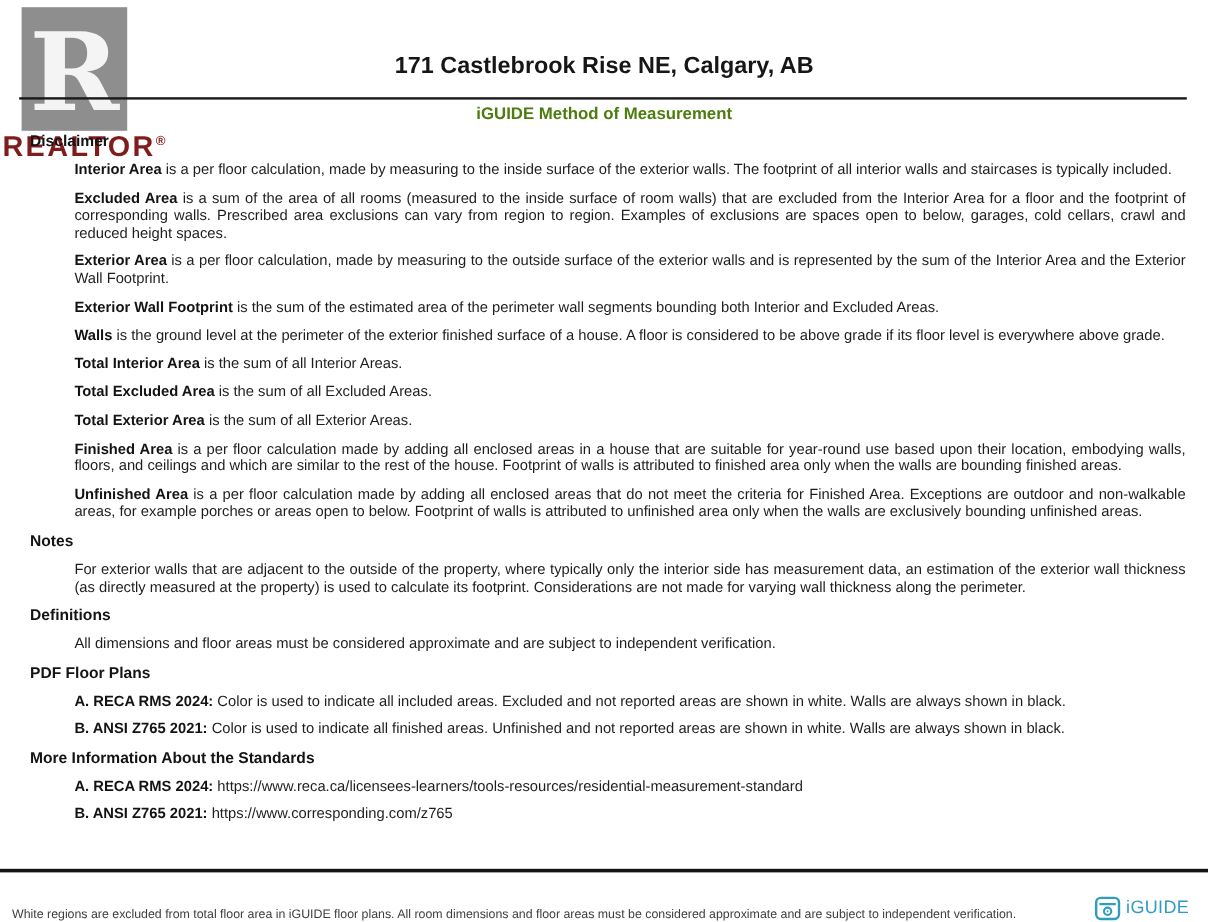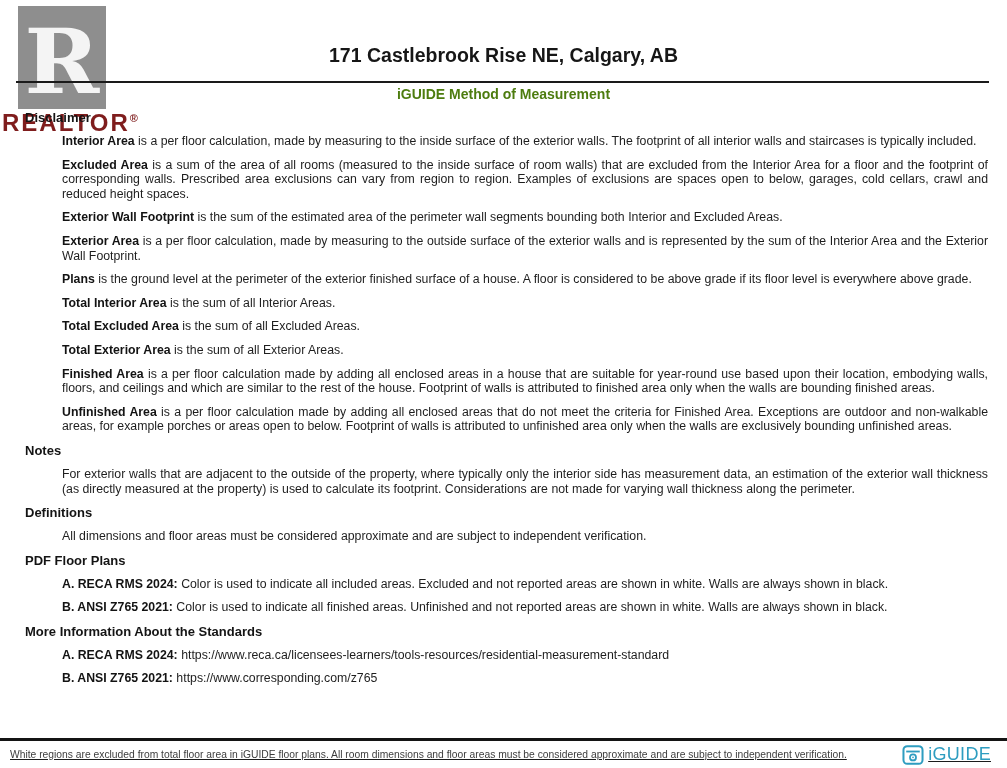--- a/index.html
+++ b/index.html
@@ -36,29 +36,29 @@
     font-size:13px; font-weight:bold; margin:0 0 9px 25px; color:#141414;
   }
   .def {
     font-size:12.3px; line-height:14.6px; margin:0 19px 9px 62px;
     text-align:justify; color:#1e1e1e;
   }
   .def b { color:#131313; }
 
   
   footer {
-    position:absolute; left:0; right:0; bottom:0; height:30px; z-index:2;
+    position:absolute; left:0; right:0; bottom:0; height:44px; z-index:2;
     border-top:3px solid #141414; background:#ffffff;
-    display:flex; align-items:center; justify-content:space-between;
-    padding:0 16px 0 10px; box-sizing:border-box;text-decoration:underline;
+    display:flex; align-items:flex-end; justify-content:space-between;
+    padding:0 16px 0 10px; box-sizing:border-box;
   }
   .footnote { font-size:10.3px; color:#3d3d3d; }
   .brand { display:flex; align-items:center; gap:4px; }
   .brand-text {
-    font-size:18px; color:#2E9DC0; letter-spacing:0.3px; line-height:1;
+    font-size:15px; color:#2E9DC0; letter-spacing:0.3px; line-height:1;
     transform:translateY(-1px);
   }
 </style>
 </head>
 <body>
 
 <div class="page">
 
   <div class="watermark">
     <div class="wm-square">
@@ -73,25 +73,25 @@
     <h2>iGUIDE Method of Measurement</h2>
   </header>
 
   <main>
     <div class="sect">Disclaimer</div>
 
     <p class="def"><b>Interior Area</b><span> is a per floor calculation, made by measuring to the inside surface of the exterior walls. The footprint of all interior walls and staircases is typically included.</span></p>
 
     <p class="def"><b>Excluded Area</b><span> is a sum of the area of all rooms (measured to the inside surface of room walls) that are excluded from the Interior Area for a floor and the footprint of corresponding walls. Prescribed area exclusions can vary from region to region. Examples of exclusions are spaces open to below, garages, cold cellars, crawl and reduced height spaces.</span></p>
 
+    <p class="def"><b>Exterior Area</b><span> is a per floor calculation, made by measuring to the outside surface of the exterior walls and is represented by the sum of the Interior Area and the Exterior Wall Footprint.</span></p>
+
     <p class="def"><b>Exterior Wall Footprint</b><span> is the sum of the estimated area of the perimeter wall segments bounding both Interior and Excluded Areas.</span></p>
 
-    <p class="def"><b>Exterior Area</b><span> is a per floor calculation, made by measuring to the outside surface of the exterior walls and is represented by the sum of the Interior Area and the Exterior Wall Footprint.</span></p>
-
-    <p class="def"><b>Plans</b><span> is the ground level at the perimeter of the exterior finished surface of a house. A floor is considered to be above grade if its floor level is everywhere above grade.</span></p>
+    <p class="def"><b>Walls</b><span> is the ground level at the perimeter of the exterior finished surface of a house. A floor is considered to be above grade if its floor level is everywhere above grade.</span></p>
 
     <p class="def"><b>Total Interior Area</b><span> is the sum of all Interior Areas.</span></p>
 
     <p class="def"><b>Total Excluded Area</b><span> is the sum of all Excluded Areas.</span></p>
 
     <p class="def"><b>Total Exterior Area</b><span> is the sum of all Exterior Areas.</span></p>
 
     <p class="def"><b>Finished Area</b><span> is a per floor calculation made by adding all enclosed areas in a house that are suitable for year-round use based upon their location, embodying walls, floors, and ceilings and which are similar to the rest of the house. Footprint of walls is attributed to finished area only when the walls are bounding finished areas.</span></p>
 
     <p class="def"><b>Unfinished Area</b><span> is a per floor calculation made by adding all enclosed areas that do not meet the criteria for Finished Area. Exceptions are outdoor and non-walkable areas, for example porches or areas open to below. Footprint of walls is attributed to unfinished area only when the walls are exclusively bounding unfinished areas.</span></p>

